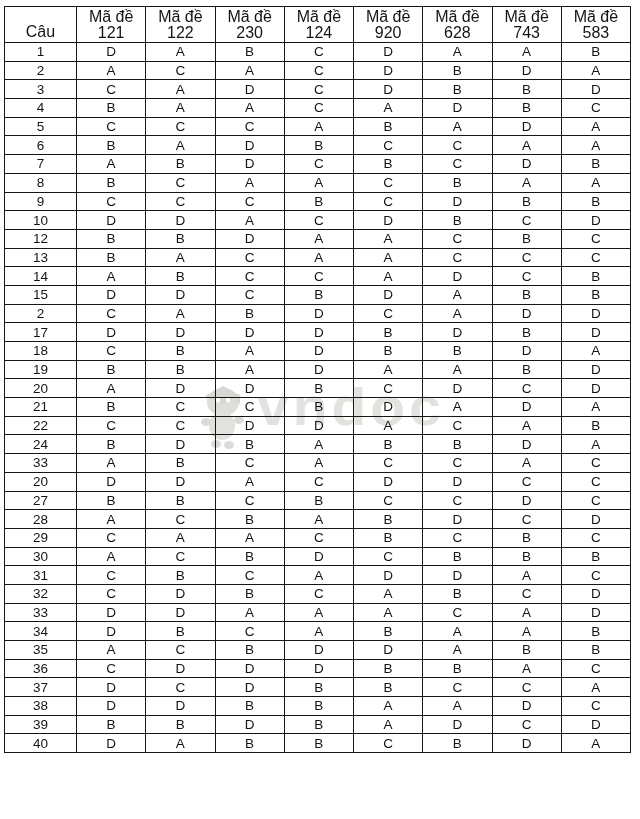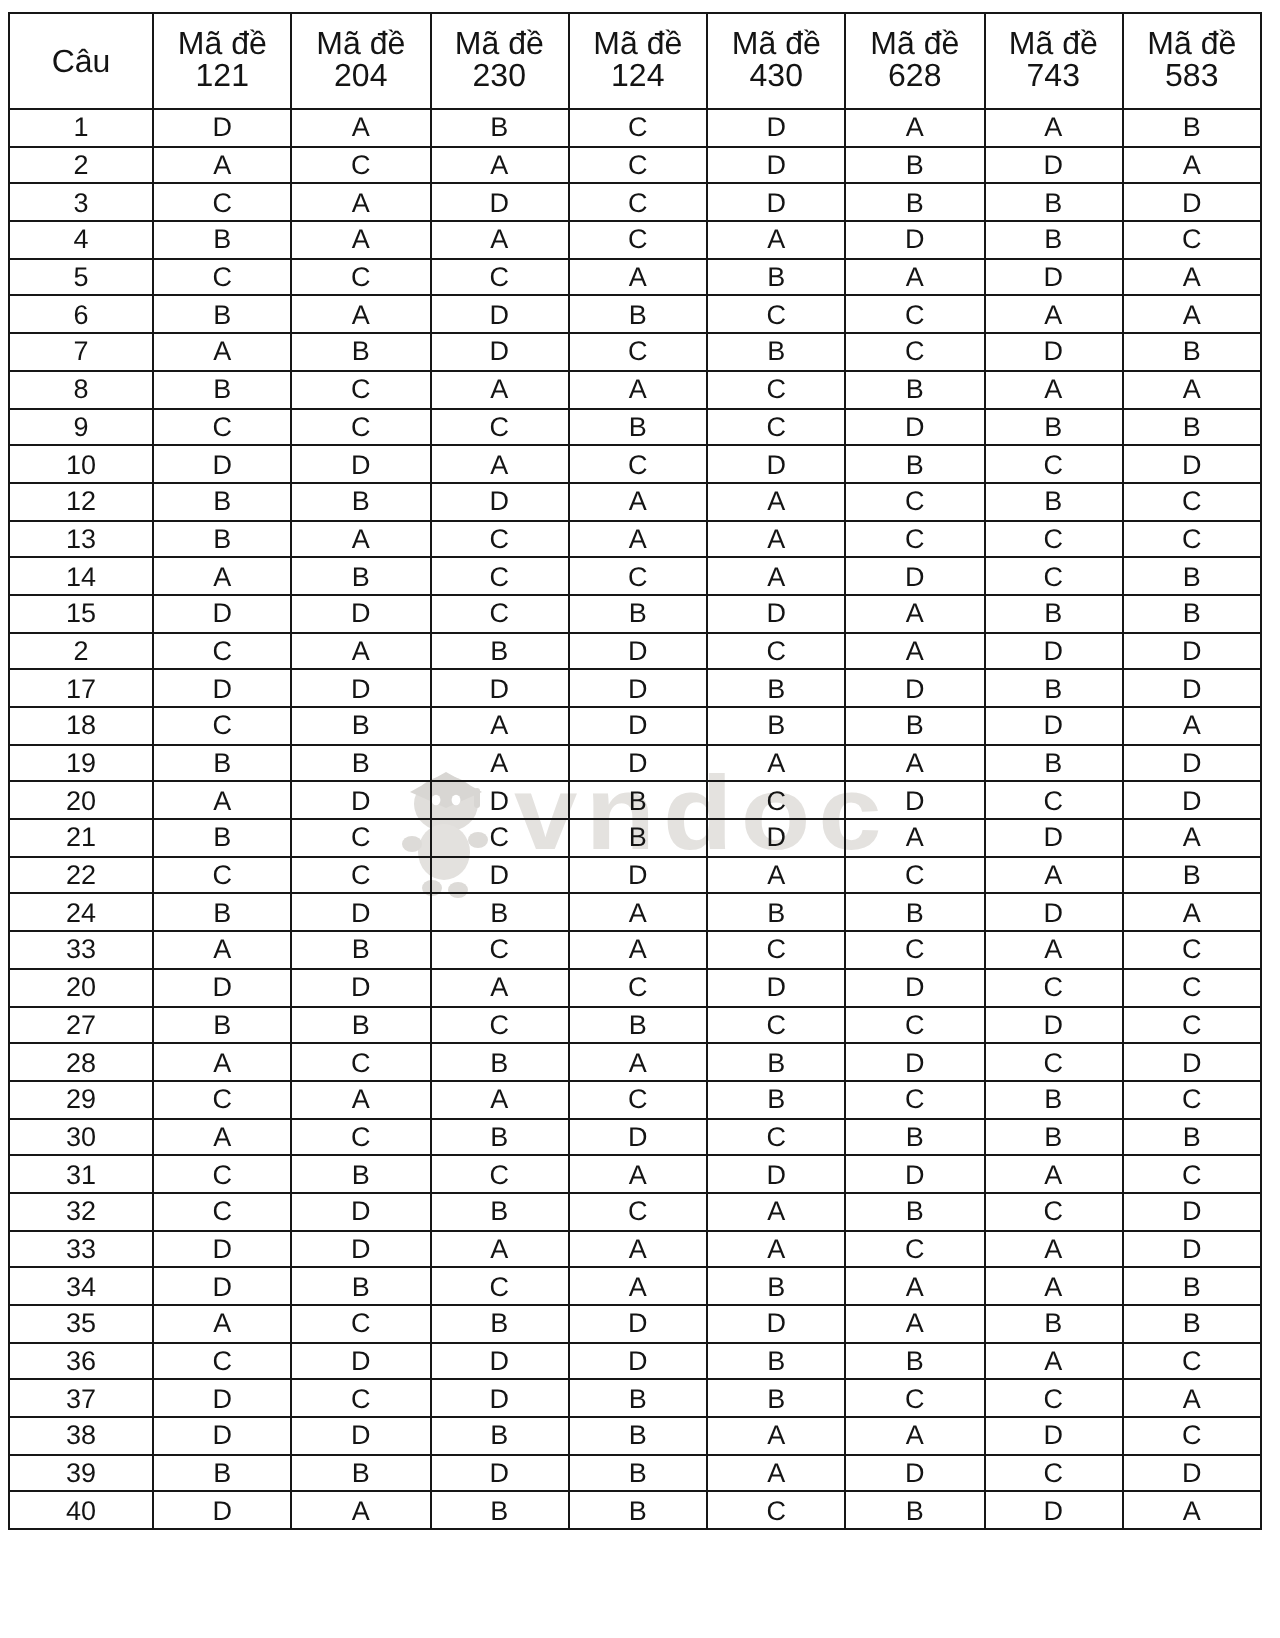--- a/index.html
+++ b/index.html
@@ -57,21 +57,21 @@
     font-weight: normal;
     overflow: hidden;
   }
   thead th {
     height: 33px;
     font-size: 16px;
     line-height: 16px;
   }
   thead th.corner {
     vertical-align: bottom;
-    padding-bottom: 14px;
+    padding-bottom: 2px;
   }
   tbody td {
     height: 17.7px;
     font-size: 13.5px;
   }
 </style>
 </head>
 <body>
 
 <div class="page">
@@ -99,33 +99,33 @@
     </colgroup>
     <thead>
       <tr id="head-row">
         <th class="corner">Câu</th>
       <th>
             <div>Mã đề</div>
             <div>121</div>
           </th>
           <th>
             <div>Mã đề</div>
-            <div>204</div>
+            <div>122</div>
           </th>
           <th>
             <div>Mã đề</div>
             <div>230</div>
           </th>
           <th>
             <div>Mã đề</div>
             <div>124</div>
           </th>
           <th>
             <div>Mã đề</div>
-            <div>430</div>
+            <div>920</div>
           </th>
           <th>
             <div>Mã đề</div>
             <div>628</div>
           </th>
           <th>
             <div>Mã đề</div>
             <div>743</div>
           </th>
           <th>

